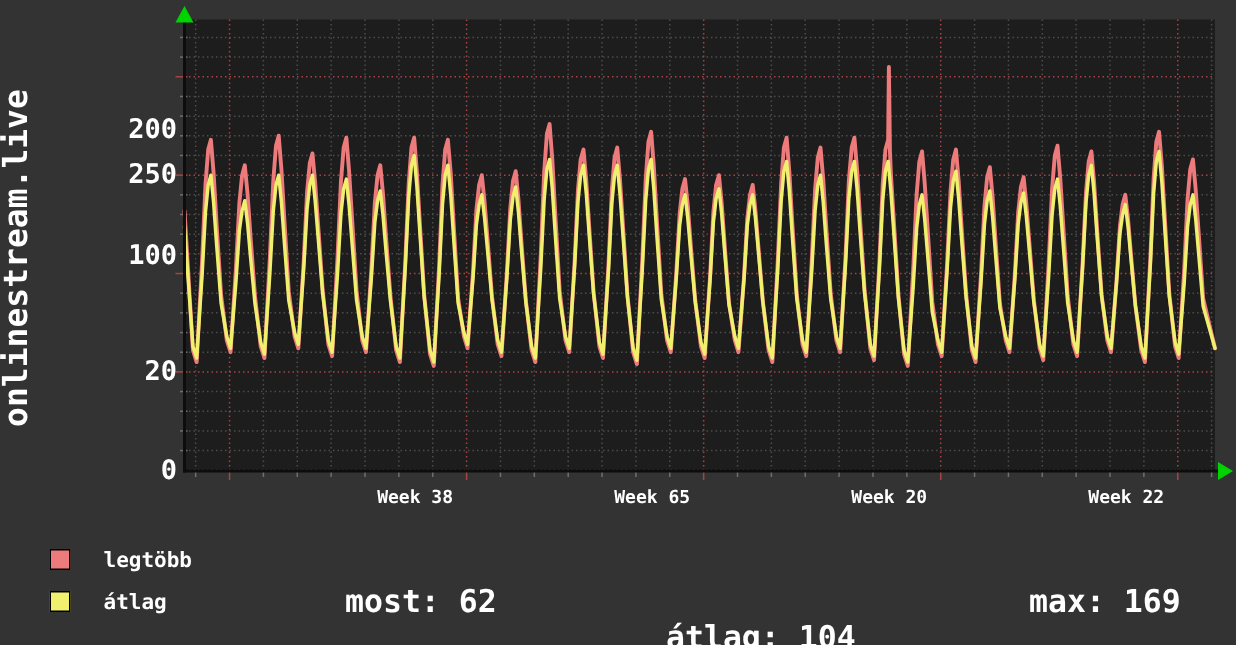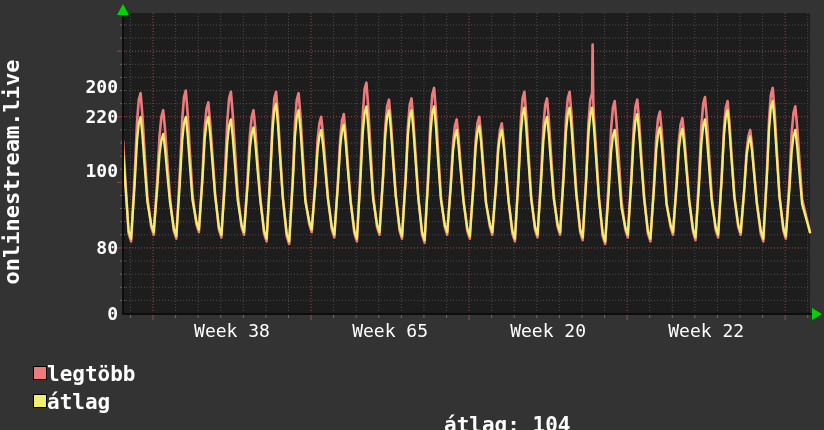--- a/index.html
+++ b/index.html
@@ -12,30 +12,30 @@
   .side-label{
     position:absolute;left:-139px;top:160px;width:300px;height:24px;
     text-align:center;font-size:22px;font-weight:bold;letter-spacing:0px;
     transform:rotate(-90deg);white-space:nowrap;
   }
   .ylabel{
     position:absolute;width:44px;text-align:right;font-size:18px;font-weight:bold;
     line-height:22px;
   }
   .xlabel{
-    position:absolute;width:140px;text-align:center;font-size:18px;font-weight:normal;
+    position:absolute;width:140px;text-align:right;font-size:12px;font-weight:bold;
     line-height:22px;top:320px;
   }
   .legend-row{position:absolute;left:33px;height:16px;}
   .legend-swatch{
     position:absolute;left:0;top:1px;width:14px;height:14px;
     border:1px solid #000000;box-sizing:border-box;
   }
   .legend-label{
-    position:absolute;left:14px;top:-3px;font-size:21px;font-weight:bold;
+    position:absolute;left:36px;top:-3px;font-size:14px;font-weight:bold;
     white-space:nowrap;line-height:24px;
   }
   .stat{
     position:absolute;top:389px;font-size:21px;font-weight:bold;
     white-space:nowrap;line-height:24px;
   }
   .stat.s0{left:230px;}
   .stat.s1{left:444px;margin-top:24px;}
   .stat.s2{left:686px;}
 </style>
@@ -158,36 +158,38 @@
       <line x1="123" y1="7" x2="123" y2="315" stroke="#0d0d0d" stroke-width="2"></line>
       <line x1="122" y1="314" x2="816" y2="314" stroke="#0d0d0d" stroke-width="2"></line>
       <path d="M117,15 L129,15 L123,4 Z" fill="#00d400"></path>
       <path d="M812,308 L812,320 L822,314 Z" fill="#00d400"></path>
     </svg>
 
   <div class="side-label">onlinestream.live</div>
 
   <div id="ylabels">
       <div class="ylabel" style="left: 74px; top: 302.5px;">0</div>
-      <div class="ylabel" style="left: 74px; top: 236.923px;">80</div>
+      <div class="ylabel" style="left: 74px; top: 236.923px;">20</div>
       <div class="ylabel" style="left: 74px; top: 160px;">100</div>
-      <div class="ylabel" style="left: 74px; top: 105.768px;">220</div>
+      <div class="ylabel" style="left: 74px; top: 105.768px;">250</div>
       <div class="ylabel" style="left: 74px; top: 40.1906px; margin-top: 36px;">200</div>
     </div>
   <div id="xlabels">
       <div class="xlabel" style="left: 162.044px;">Week 38</div>
       <div class="xlabel" style="left: 320.079px;">Week 65</div>
       <div class="xlabel" style="left: 478.114px;">Week 20</div>
       <div class="xlabel" style="left: 636.149px;">Week 22</div>
     </div>
 
   <div class="legend-row" style="top:365px;">
     <span class="legend-swatch" id="sw0" style="background: rgb(238, 123, 123);"></span>
     <span class="legend-label">legtöbb</span>
   </div>
   <div class="legend-row" style="top:393px;">
     <span class="legend-swatch" id="sw1" style="background: rgb(240, 240, 110);"></span>
     <span class="legend-label">átlag</span>
   </div>
 
+  <div class="stat s0">most: 62</div>
   <div class="stat s1">átlag: 104</div>
+  <div class="stat s2">max: 169</div>
 
 </div>
 
 </body></html>

